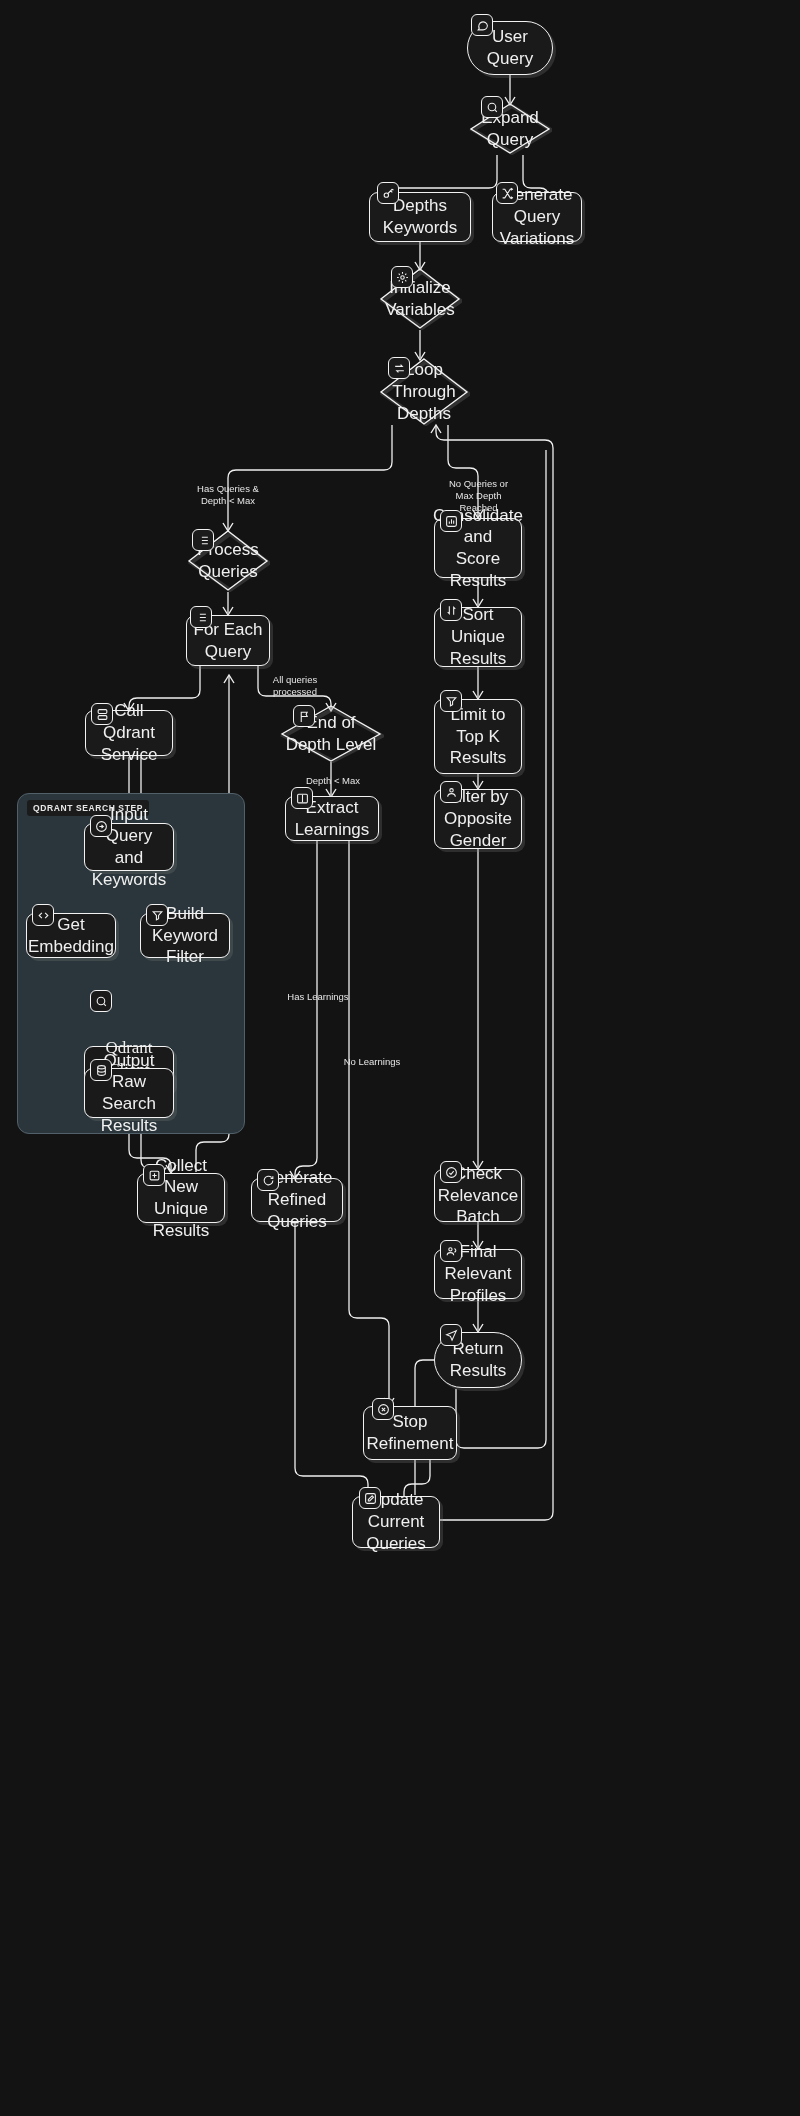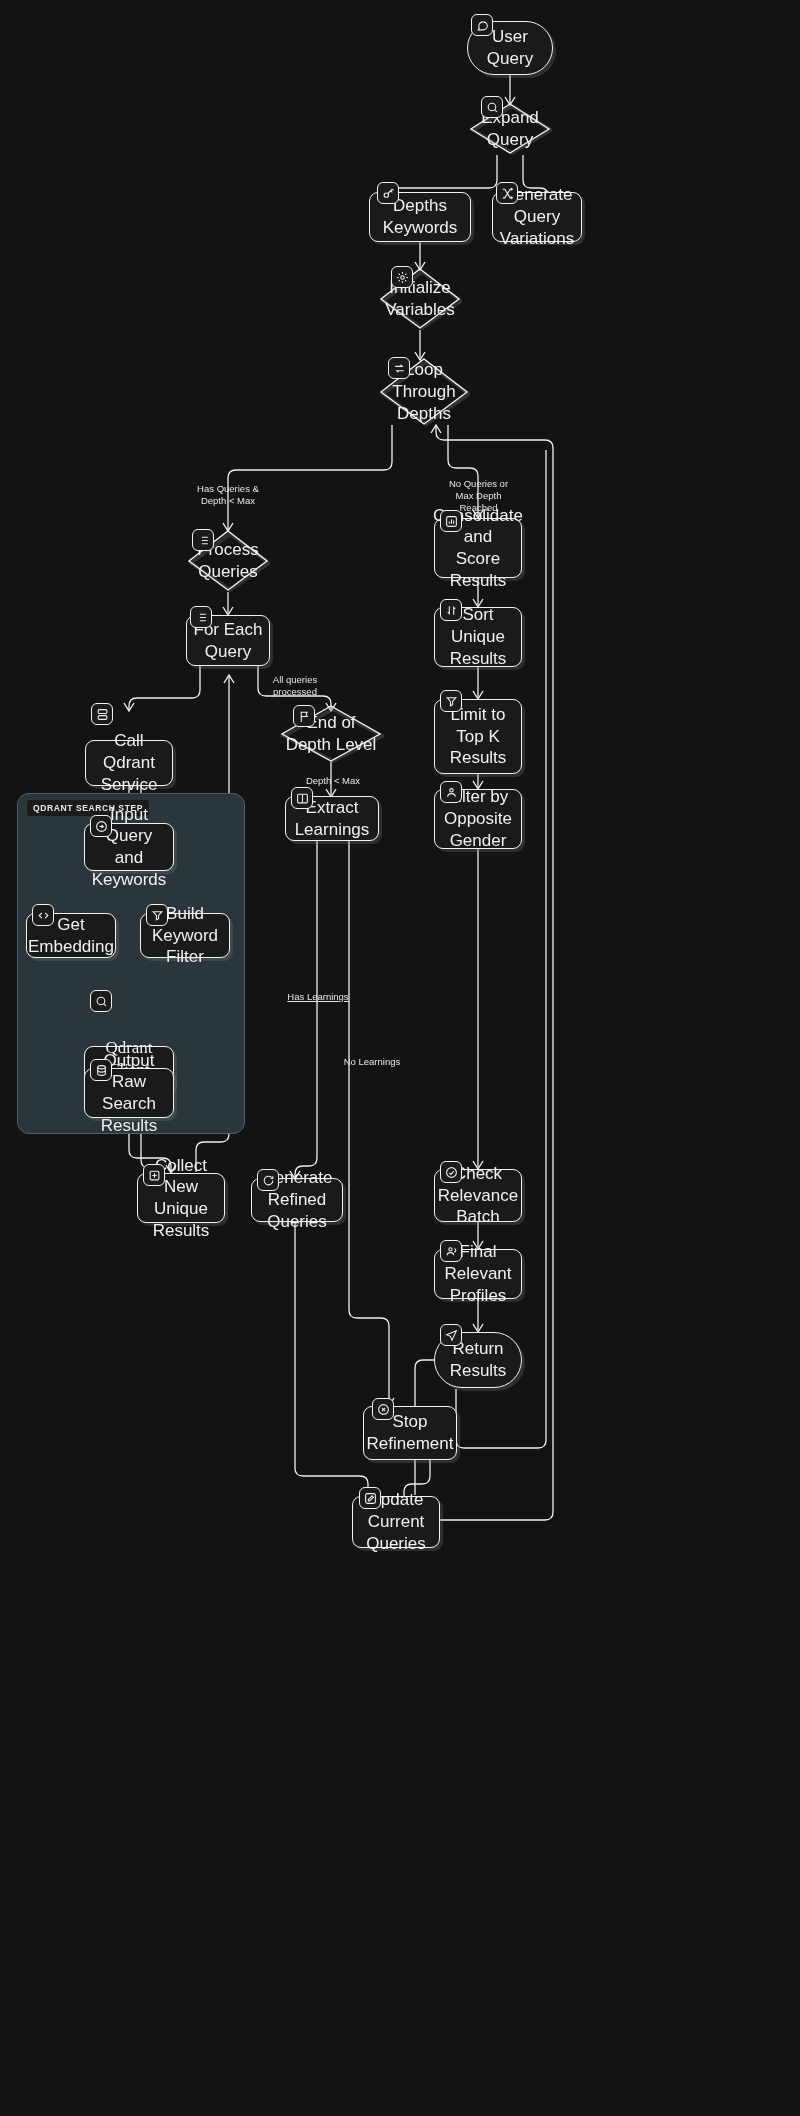--- a/index.html
+++ b/index.html
@@ -279,21 +279,21 @@
 
   <div class="node" style="left:186px; top:615px; width:84px; height:51px;">
     <span>For Each Query</span>
   </div>
   <div class="badge" style="left:190px; top:606px;">
     <svg width="13" height="13" viewBox="0 0 24 24" fill="none" stroke="#f0f0f0" stroke-width="2">
       <path d="M9 6h11M9 12h11M9 18h11M4 6h.01M4 12h.01M4 18h.01"></path>
     </svg>
   </div>
 
-  <div class="node" style="left:85px; top:740px; width:88px; height:46px;justify-content:center;">
+  <div class="node" style="left:85px; top:710px; width:88px; height:46px;justify-content:center;">
     <span style="white-space:pre-line">Call Qdrant
 Service</span>
   </div>
   <div class="badge" style="left:91px; top:703px;">
     <svg width="13" height="13" viewBox="0 0 24 24" fill="none" stroke="#f0f0f0" stroke-width="2">
       <rect x="4" y="3" width="16" height="7" rx="2"></rect>
         <rect x="4" y="14" width="16" height="7" rx="2"></rect>
       <path d="M7 6.5h.01M7 17.5h.01"></path>
     </svg>
   </div>
@@ -384,21 +384,21 @@
     <span style="white-space:pre-line">Collect New
 Unique Results</span>
   </div>
   <div class="badge" style="left:143px; top:1164px;">
     <svg width="13" height="13" viewBox="0 0 24 24" fill="none" stroke="#f0f0f0" stroke-width="2">
       <rect x="4" y="4" width="16" height="16" rx="2"></rect>
         <path d="M12 8v8M8 12h8"></path>
     </svg>
   </div>
 
-  <div class="edge-label" style="left:283px; top:991px; width:70px;text-decoration:underline;">Has Learnings</div>
+  <div class="edge-label" style="left:283px; top:991px; width:70px;">Has Learnings</div>
 
   <div class="edge-label" style="left:339px; top:1056px; width:66px;">No Learnings</div>
 
   <div class="node" style="left:251px; top:1178px; width:92px; height:44px;">
     <span style="white-space:pre-line">Generate
 Refined Queries</span>
   </div>
   <div class="badge" style="left:257px; top:1169px;">
     <svg width="13" height="13" viewBox="0 0 24 24" fill="none" stroke="#f0f0f0" stroke-width="2">
       <path d="M20 12a8 8 0 1 1-2.3-5.6"></path>

